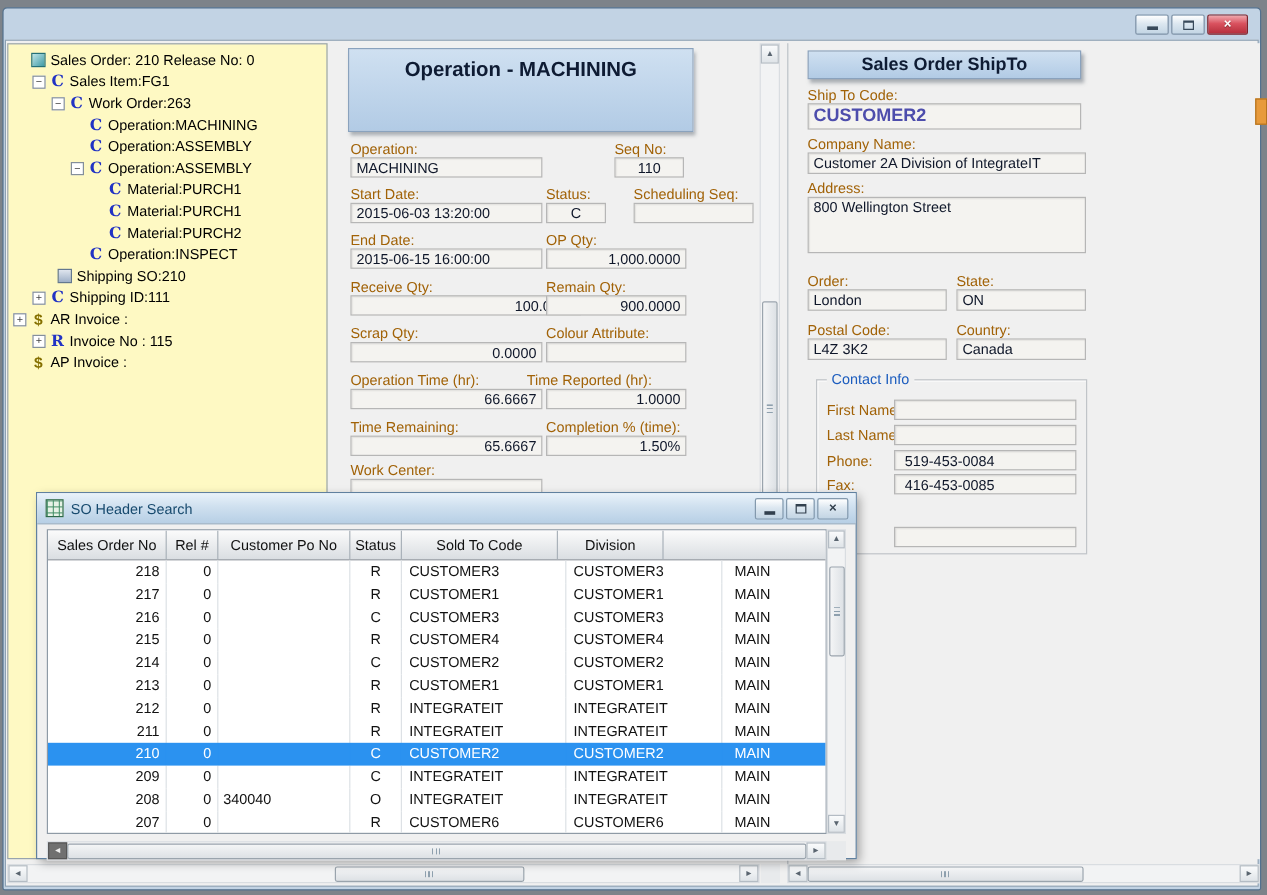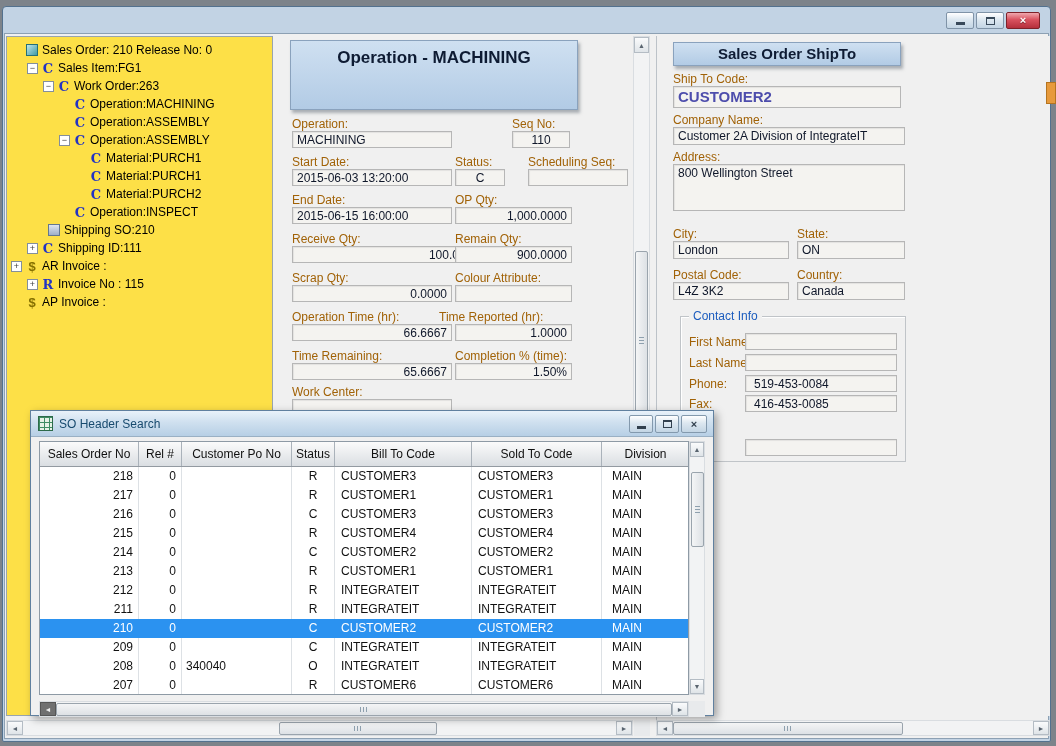--- a/index.html
+++ b/index.html
@@ -24,21 +24,21 @@
   .wbtn.close { width:34px; background:linear-gradient(#f0a8ae,#d9515e 45%,#b52f3c); border-color:#7e2129; }
   .g-min { width:9px; height:3px; background:#38495a; transform:translateY(3px); }
   .g-max { width:9px; height:8px; border:1px solid #38495a; border-top:2px solid #38495a; }
   .g-x { color:#fff; font-weight:bold; font-size:11px; line-height:1; text-shadow:0 1px 1px rgba(0,0,0,.4); }
   .dbtn .g-x { color:#32404e; text-shadow:none; }
   .content-bg { position:absolute; left:4px; top:33px; width:1045px; height:706px;
     background:#f0f0f0; border:1px solid #8ca0b3; }
 
   
   .tree-panel { position:absolute; left:6px; top:36px; width:267px; height:680px;
-    background:#fde047; border:1px solid #98a4ae; padding-top:4px; overflow:hidden; }
+    background:#fef9c3; border:1px solid #98a4ae; padding-top:4px; overflow:hidden; }
   .tree-item { display:flex; align-items:center; height:18px; white-space:nowrap; }
   .tbox { flex:0 0 11px; width:11px; height:11px; border:1px solid #848f9b; background:#fff;
     font-size:9px; line-height:9px; text-align:center; color:#444; margin-right:4px; }
   .tbox.hidden-box { visibility:hidden; }
   .ticon { margin-right:4px; font-weight:bold; min-width:12px; text-align:center; flex:0 0 auto; }
   .ic-c, .ic-r { color:#2233c4; font-family:"DejaVu Serif", serif; font-size:13px; }
   .ic-dollar { color:#857000; font-size:13px; }
   .ic-order { width:12px; height:12px; background:linear-gradient(135deg,#bfe6e9,#3f9aa4); border:1px solid #247078; }
   .ic-ship { width:12px; height:12px; background:linear-gradient(#dfe5ee,#9fb0c8); border:1px solid #63788f; }
   .tlabel { font-size:12px; color:#000; }
@@ -270,21 +270,21 @@
 
     <span class="flabel" style="left:13px;top:36px;">Ship To Code:</span>
     <div class="vbox shipcode" style="left:13px;top:50px;width:228px;height:22px;">CUSTOMER2</div>
 
     <span class="flabel" style="left:13px;top:77px;">Company Name:</span>
     <div class="vbox" style="left:13px;top:91px;width:232px;height:18px;">Customer 2A Division of IntegrateIT</div>
 
     <span class="flabel" style="left:13px;top:114px;">Address:</span>
     <div class="vbox" style="left:13px;top:128px;width:232px;height:47px;">800 Wellington Street</div>
 
-    <span class="flabel" style="left:13px;top:191px;">City:</span>
+    <span class="flabel" style="left:13px;top:191px;">Order:</span>
     <div class="vbox" style="left:13px;top:205px;width:116px;height:18px;">London</div>
     <span class="flabel" style="left:137px;top:191px;">State:</span>
     <div class="vbox" style="left:137px;top:205px;width:108px;height:18px;">ON</div>
 
     <span class="flabel" style="left:13px;top:232px;">Postal Code:</span>
     <div class="vbox" style="left:13px;top:246px;width:116px;height:18px;">L4Z 3K2</div>
     <span class="flabel" style="left:137px;top:232px;">Country:</span>
     <div class="vbox" style="left:137px;top:246px;width:108px;height:18px;">Canada</div>
 
     <div class="group-box" style="left:20px;top:280px;width:226px;height:146px;">
@@ -331,21 +331,20 @@
           <span class="g-x">×</span>
         </div>
     </div>
 
     <div class="so-table">
       <div class="so-thead">
           <div class="hcell c0">Sales Order No</div>
           <div class="hcell c1">Rel #</div>
           <div class="hcell c2">Customer Po No</div>
           <div class="hcell c3">Status</div>
-          <div class="hcell c4">Bill To Code</div>
           <div class="hcell c5">Sold To Code</div>
           <div class="hcell c6">Division</div>
         </div>
       <div class="so-tbody">
           <div class="trow">
             <div class="tcell c0">218</div>
             <div class="tcell c1">0</div>
             <div class="tcell c2"></div>
             <div class="tcell c3">R</div>
             <div class="tcell c4">CUSTOMER3</div>

